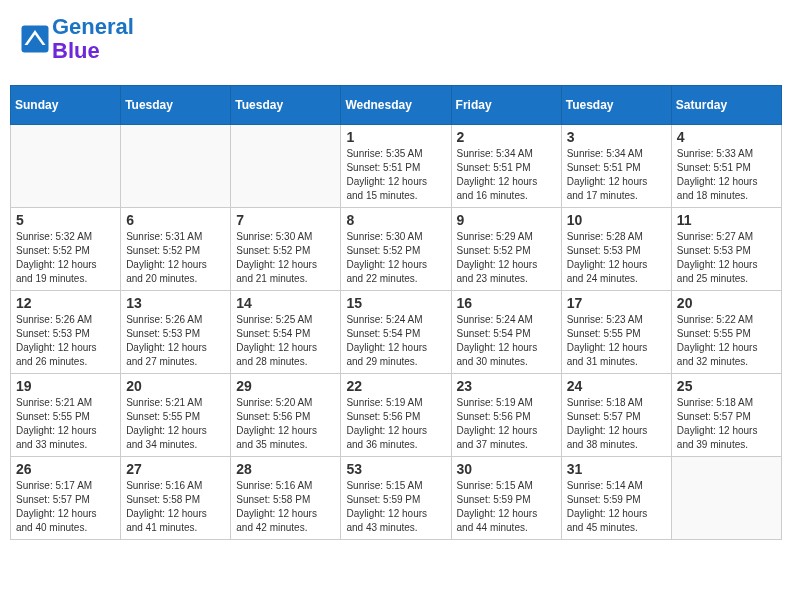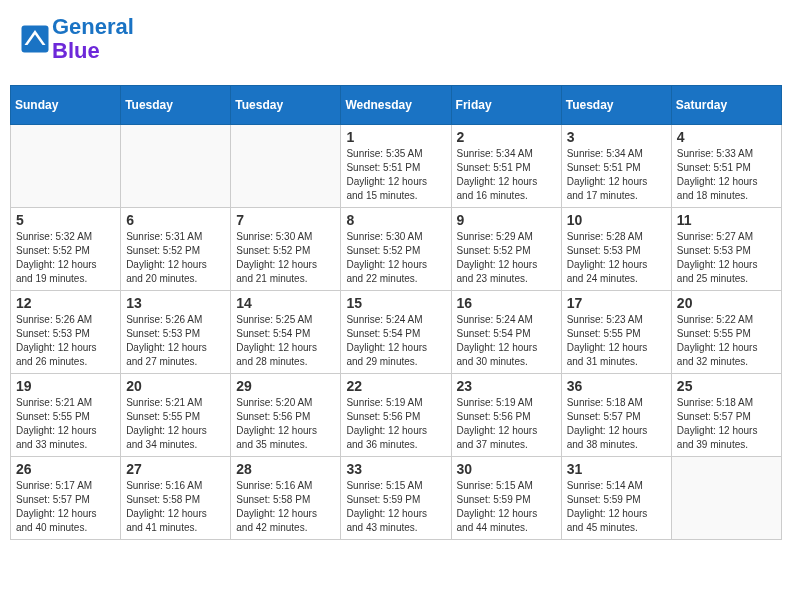--- a/index.html
+++ b/index.html
@@ -215,21 +215,21 @@
         </td>
         <td>
           <div class="day-number">22</div>
           <div class="day-info">Sunrise: 5:19 AM<br>Sunset: 5:56 PM<br>Daylight: 12 hours<br>and 36 minutes.</div>
         </td>
         <td>
           <div class="day-number">23</div>
           <div class="day-info">Sunrise: 5:19 AM<br>Sunset: 5:56 PM<br>Daylight: 12 hours<br>and 37 minutes.</div>
         </td>
         <td>
-          <div class="day-number">36</div>
+          <div class="day-number">24</div>
           <div class="day-info">Sunrise: 5:18 AM<br>Sunset: 5:57 PM<br>Daylight: 12 hours<br>and 38 minutes.</div>
         </td>
         <td>
           <div class="day-number">25</div>
           <div class="day-info">Sunrise: 5:18 AM<br>Sunset: 5:57 PM<br>Daylight: 12 hours<br>and 39 minutes.</div>
         </td>
       </tr>
       <tr>
         <td>
           <div class="day-number">26</div>
@@ -237,21 +237,21 @@
         </td>
         <td>
           <div class="day-number">27</div>
           <div class="day-info">Sunrise: 5:16 AM<br>Sunset: 5:58 PM<br>Daylight: 12 hours<br>and 41 minutes.</div>
         </td>
         <td>
           <div class="day-number">28</div>
           <div class="day-info">Sunrise: 5:16 AM<br>Sunset: 5:58 PM<br>Daylight: 12 hours<br>and 42 minutes.</div>
         </td>
         <td>
-          <div class="day-number">33</div>
+          <div class="day-number">53</div>
           <div class="day-info">Sunrise: 5:15 AM<br>Sunset: 5:59 PM<br>Daylight: 12 hours<br>and 43 minutes.</div>
         </td>
         <td>
           <div class="day-number">30</div>
           <div class="day-info">Sunrise: 5:15 AM<br>Sunset: 5:59 PM<br>Daylight: 12 hours<br>and 44 minutes.</div>
         </td>
         <td>
           <div class="day-number">31</div>
           <div class="day-info">Sunrise: 5:14 AM<br>Sunset: 5:59 PM<br>Daylight: 12 hours<br>and 45 minutes.</div>
         </td>

